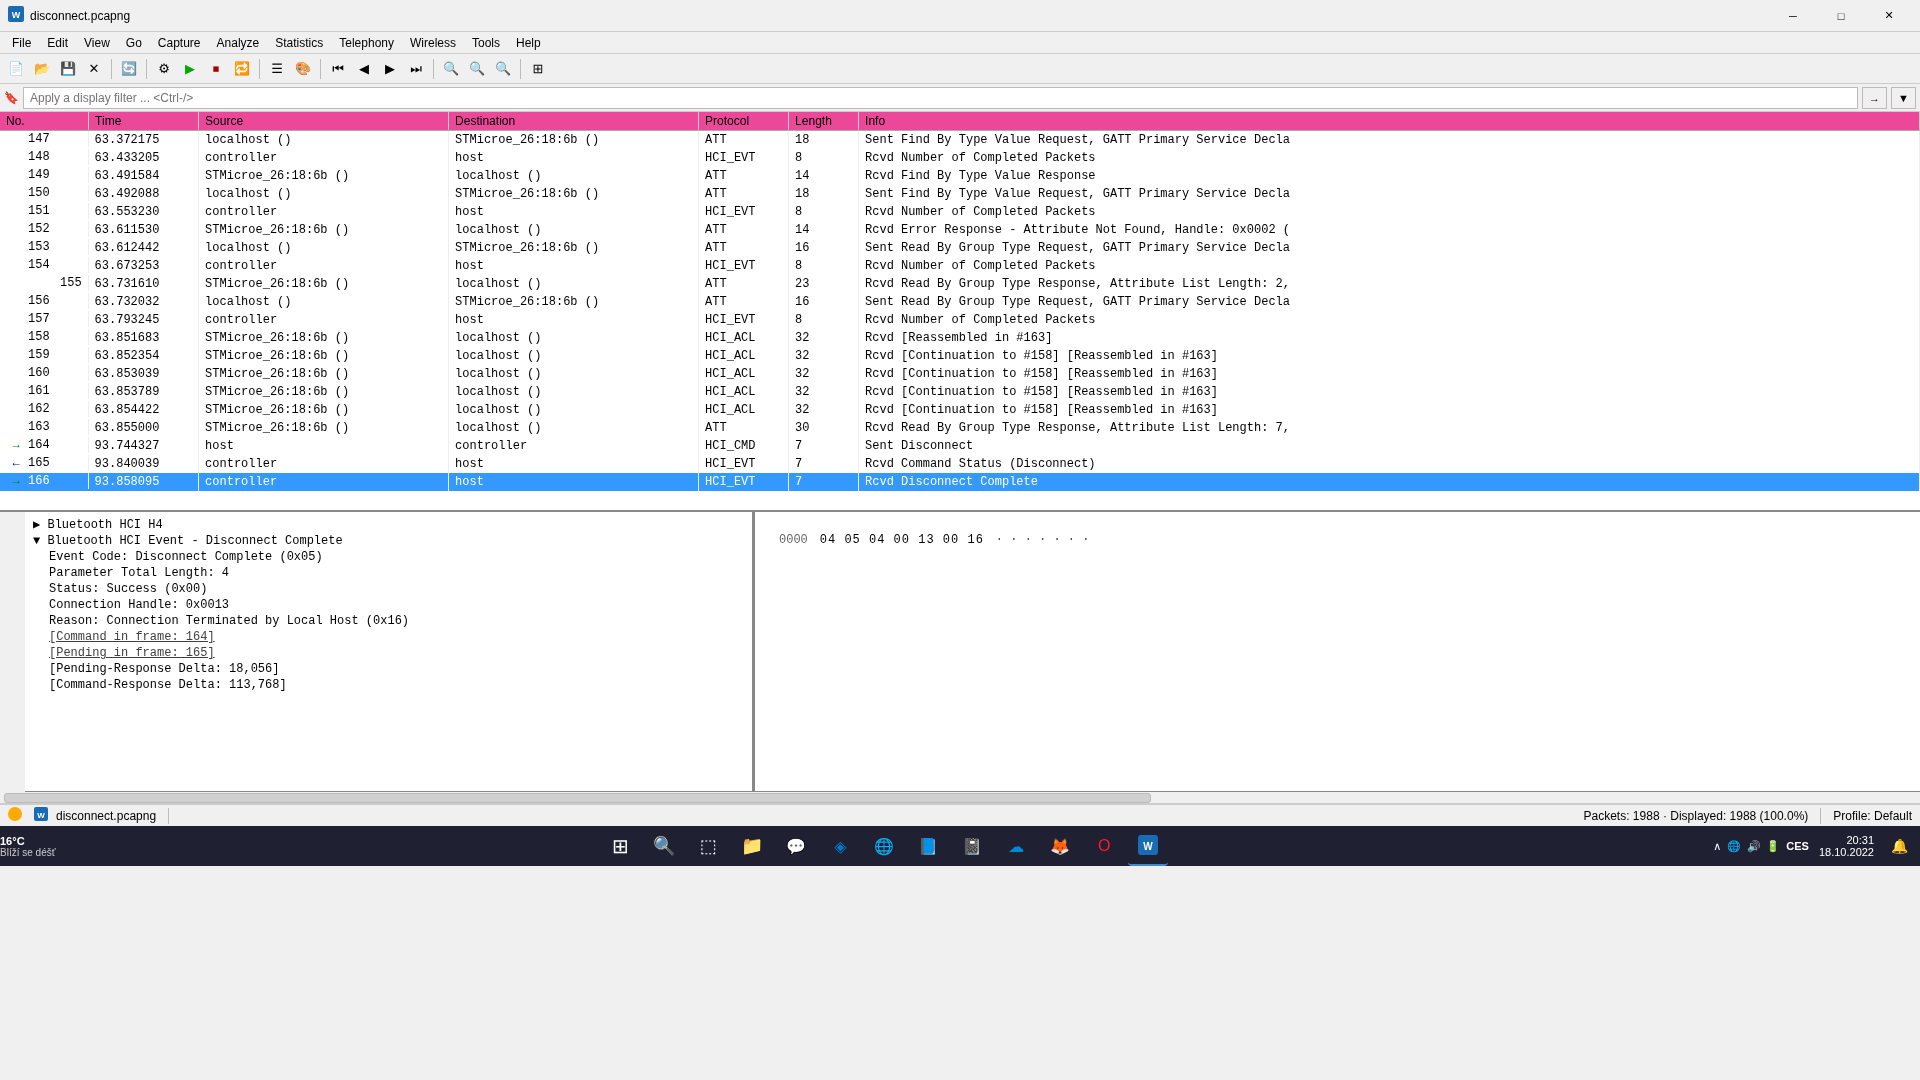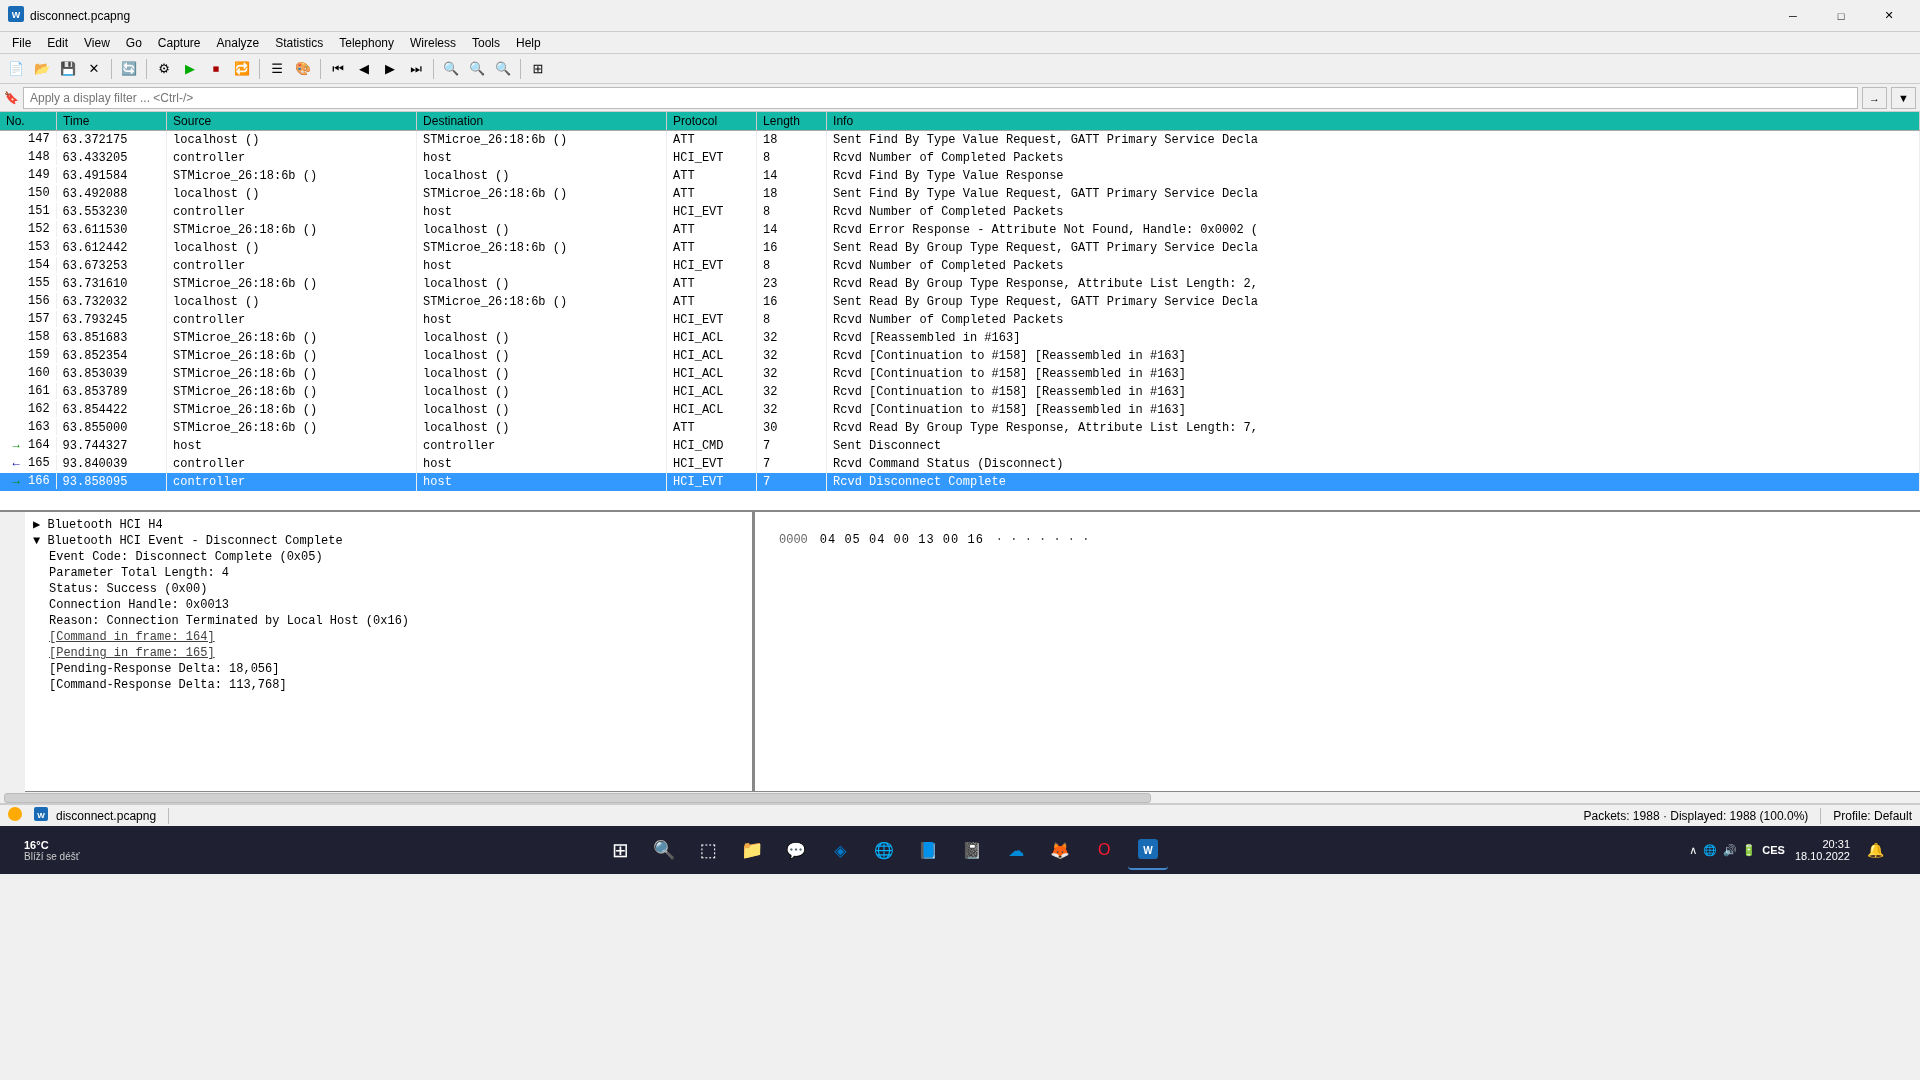--- a/index.html
+++ b/index.html
@@ -84,21 +84,21 @@
       background: white;
       border-bottom: 2px solid #888;
     }
     #packet-list table {
       width: 100%;
       border-collapse: collapse;
       font-size: 12px;
       font-family: 'Courier New', monospace;
     }
     #packet-list thead tr {
-      background: #14b8a6;
+      background: #ec4899;
       position: sticky; top: 0;
       z-index: 10;
     }
     #packet-list thead th {
       border-right: 1px solid #ccc;
       border-bottom: 1px solid #aaa;
       padding: 2px 6px;
       text-align: left;
       font-weight: normal;
       white-space: nowrap;
@@ -165,25 +165,25 @@
       align-items: center;
       padding: 0 8px;
       gap: 8px;
       font-size: 12px;
     }
     .status-icon { width: 14px; height: 14px; border-radius: 50%; background: #ffaa00; display: inline-block; margin-right: 4px; }
     .status-sep { width: 1px; height: 16px; background: #bbb; margin: 0 4px; }
 
     
     #taskbar {
-      height: 48px;
+      height: 40px;
       background: rgba(20,20,40,0.95);
       display: flex;
       align-items: center;
-      padding: 0 24px;
+      padding: 0 0;
       gap: 4px;
     }
     .taskbar-left { display: flex; align-items: center; gap: 6px; flex: 0 0 auto; }
     .taskbar-center { flex: 1; display: flex; align-items: center; justify-content: center; gap: 4px; }
     .taskbar-right { display: flex; align-items: center; gap: 6px; flex: 0 0 auto; }
     .tb-task-btn {
       width: 40px; height: 40px; border: none; background: transparent;
       cursor: pointer; border-radius: 4px; display: flex; align-items: center;
       justify-content: center; color: white; font-size: 18px;
     }
@@ -362,21 +362,21 @@
         <span>154</span>
       </td>
       <td>63.673253</td>
       <td>controller</td>
       <td>host</td>
       <td>HCI_EVT</td>
       <td>8</td>
       <td>Rcvd Number of Completed Packets</td>
     </tr>
         <tr>
-      <td style="display:flex;align-items:flex-end;gap:2px;">
+      <td style="display:flex;align-items:flex-end;gap:2px;margin-left:32px;">
         <span class="arrow-cell "></span>
         <span>155</span>
       </td>
       <td>63.731610</td>
       <td>STMicroe_26:18:6b ()</td>
       <td>localhost ()</td>
       <td>ATT</td>
       <td>23</td>
       <td>Rcvd Read By Group Type Response, Attribute List Length: 2,</td>
     </tr>

